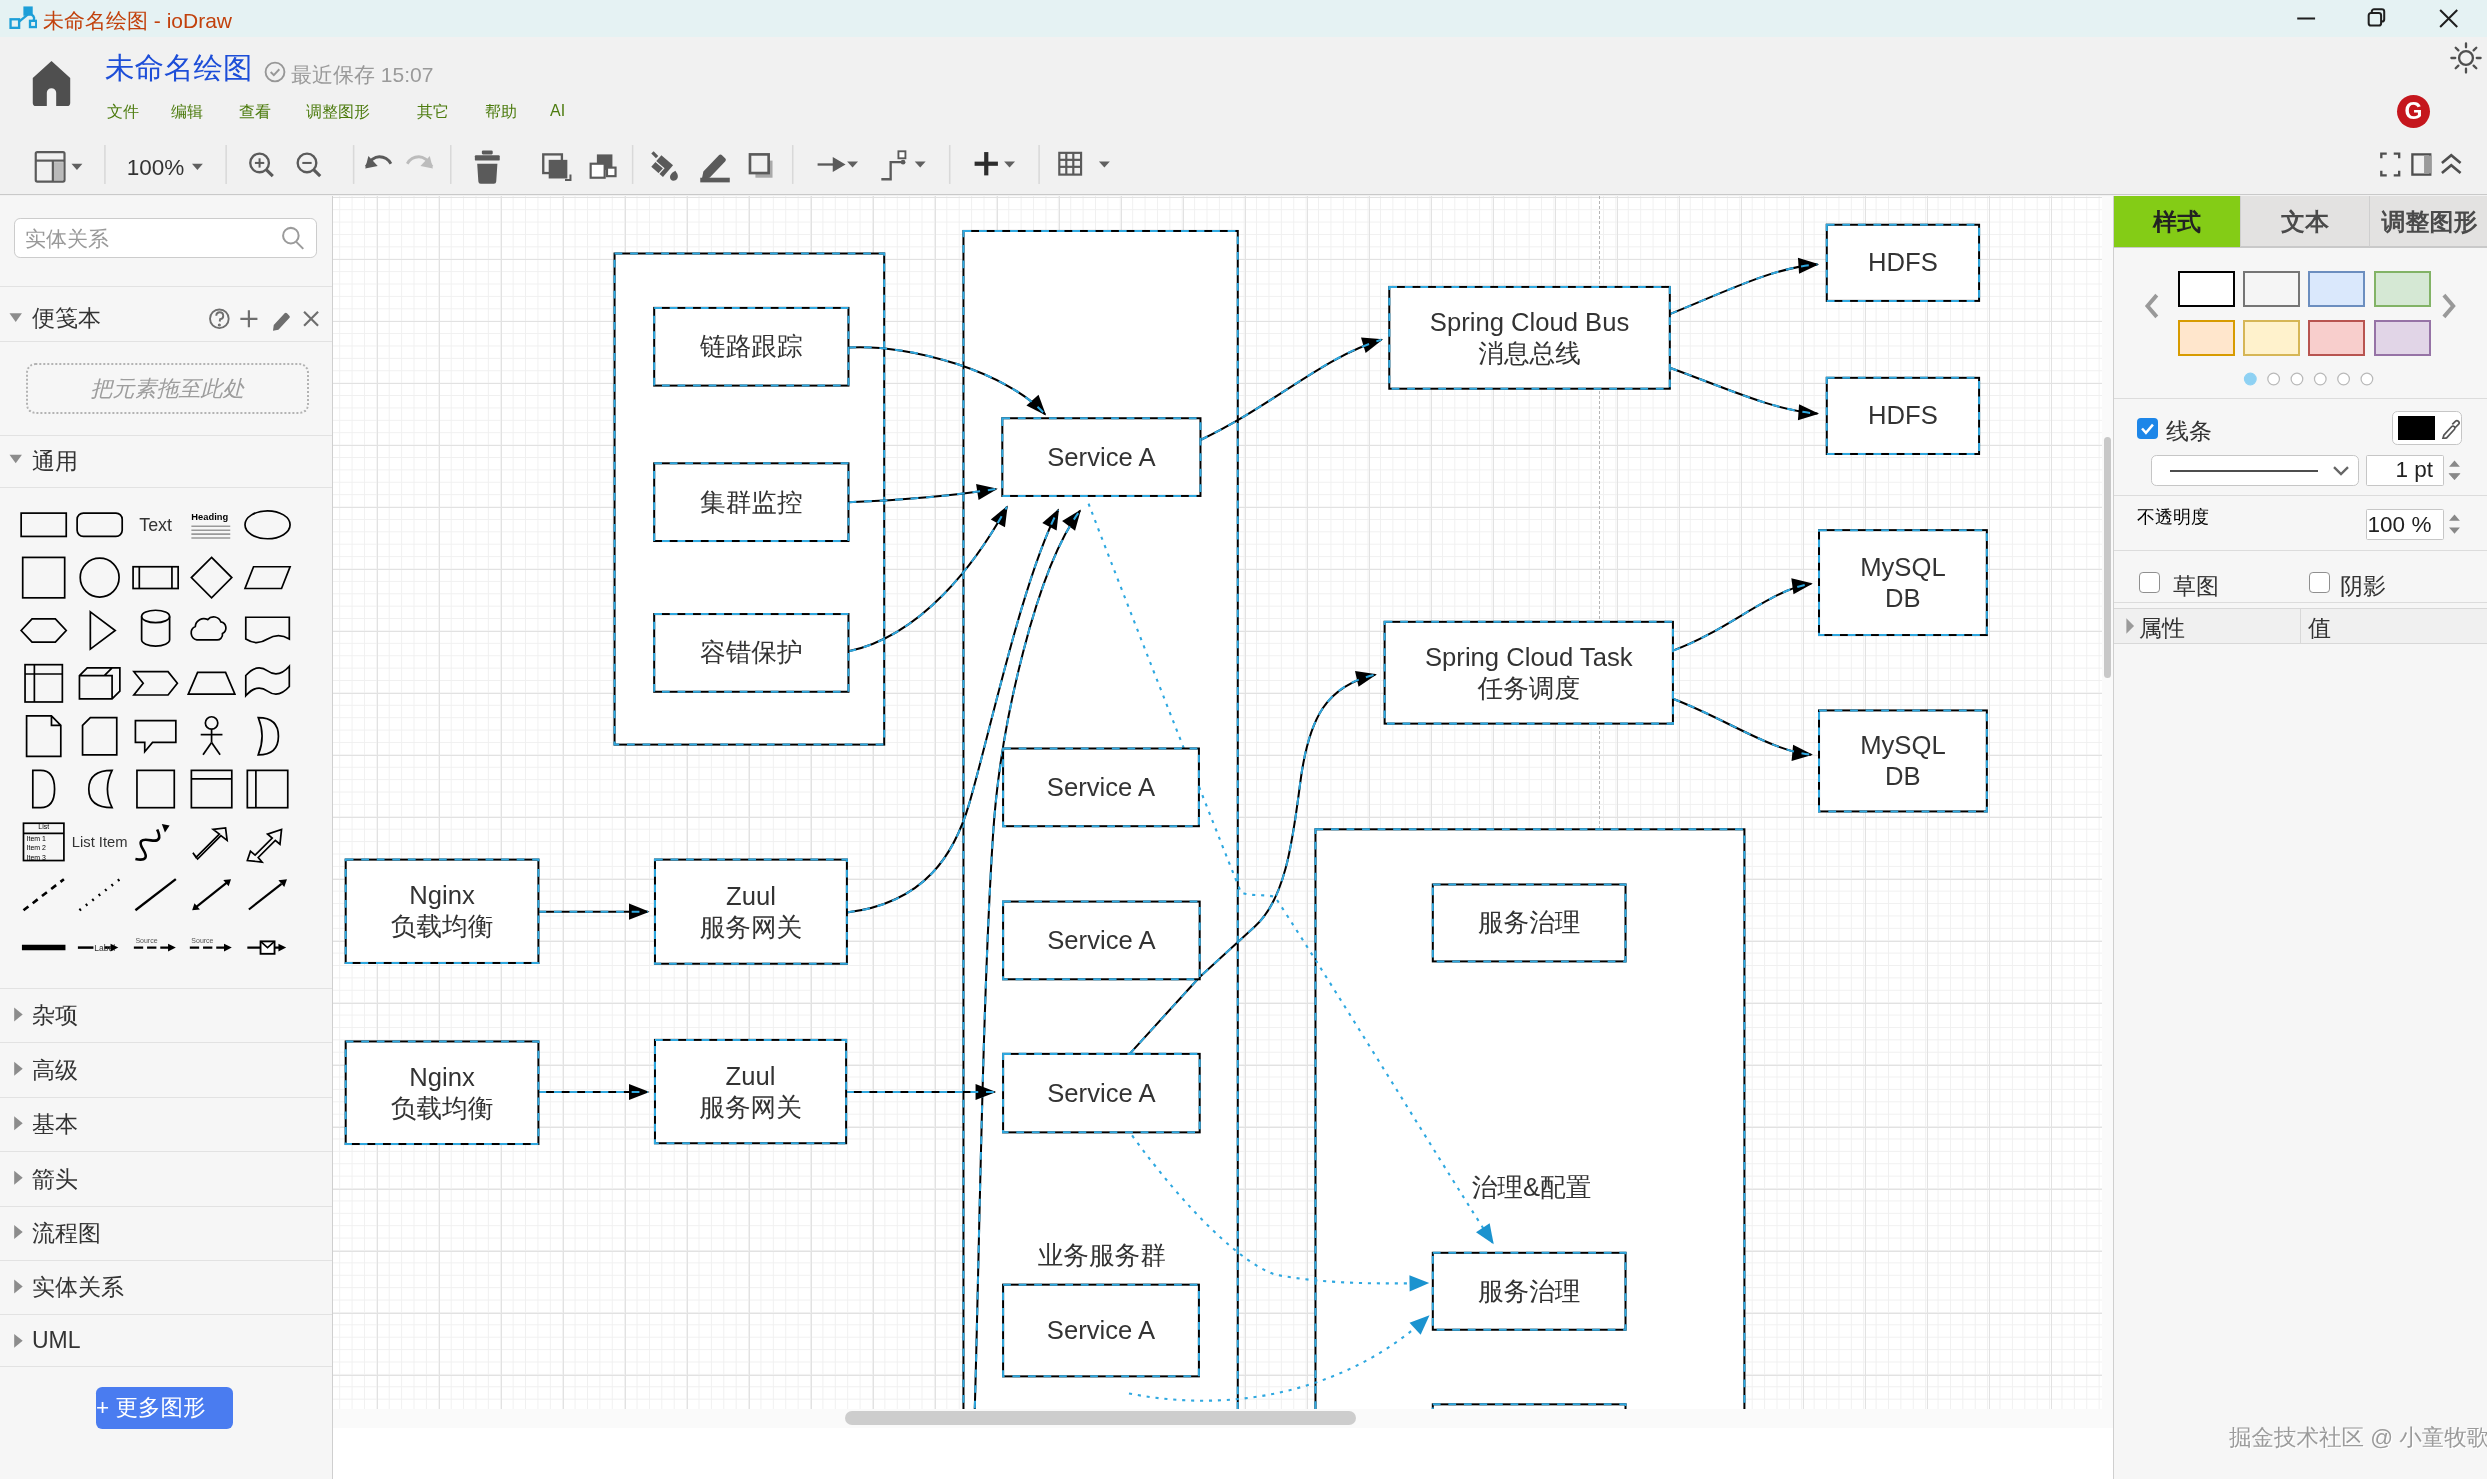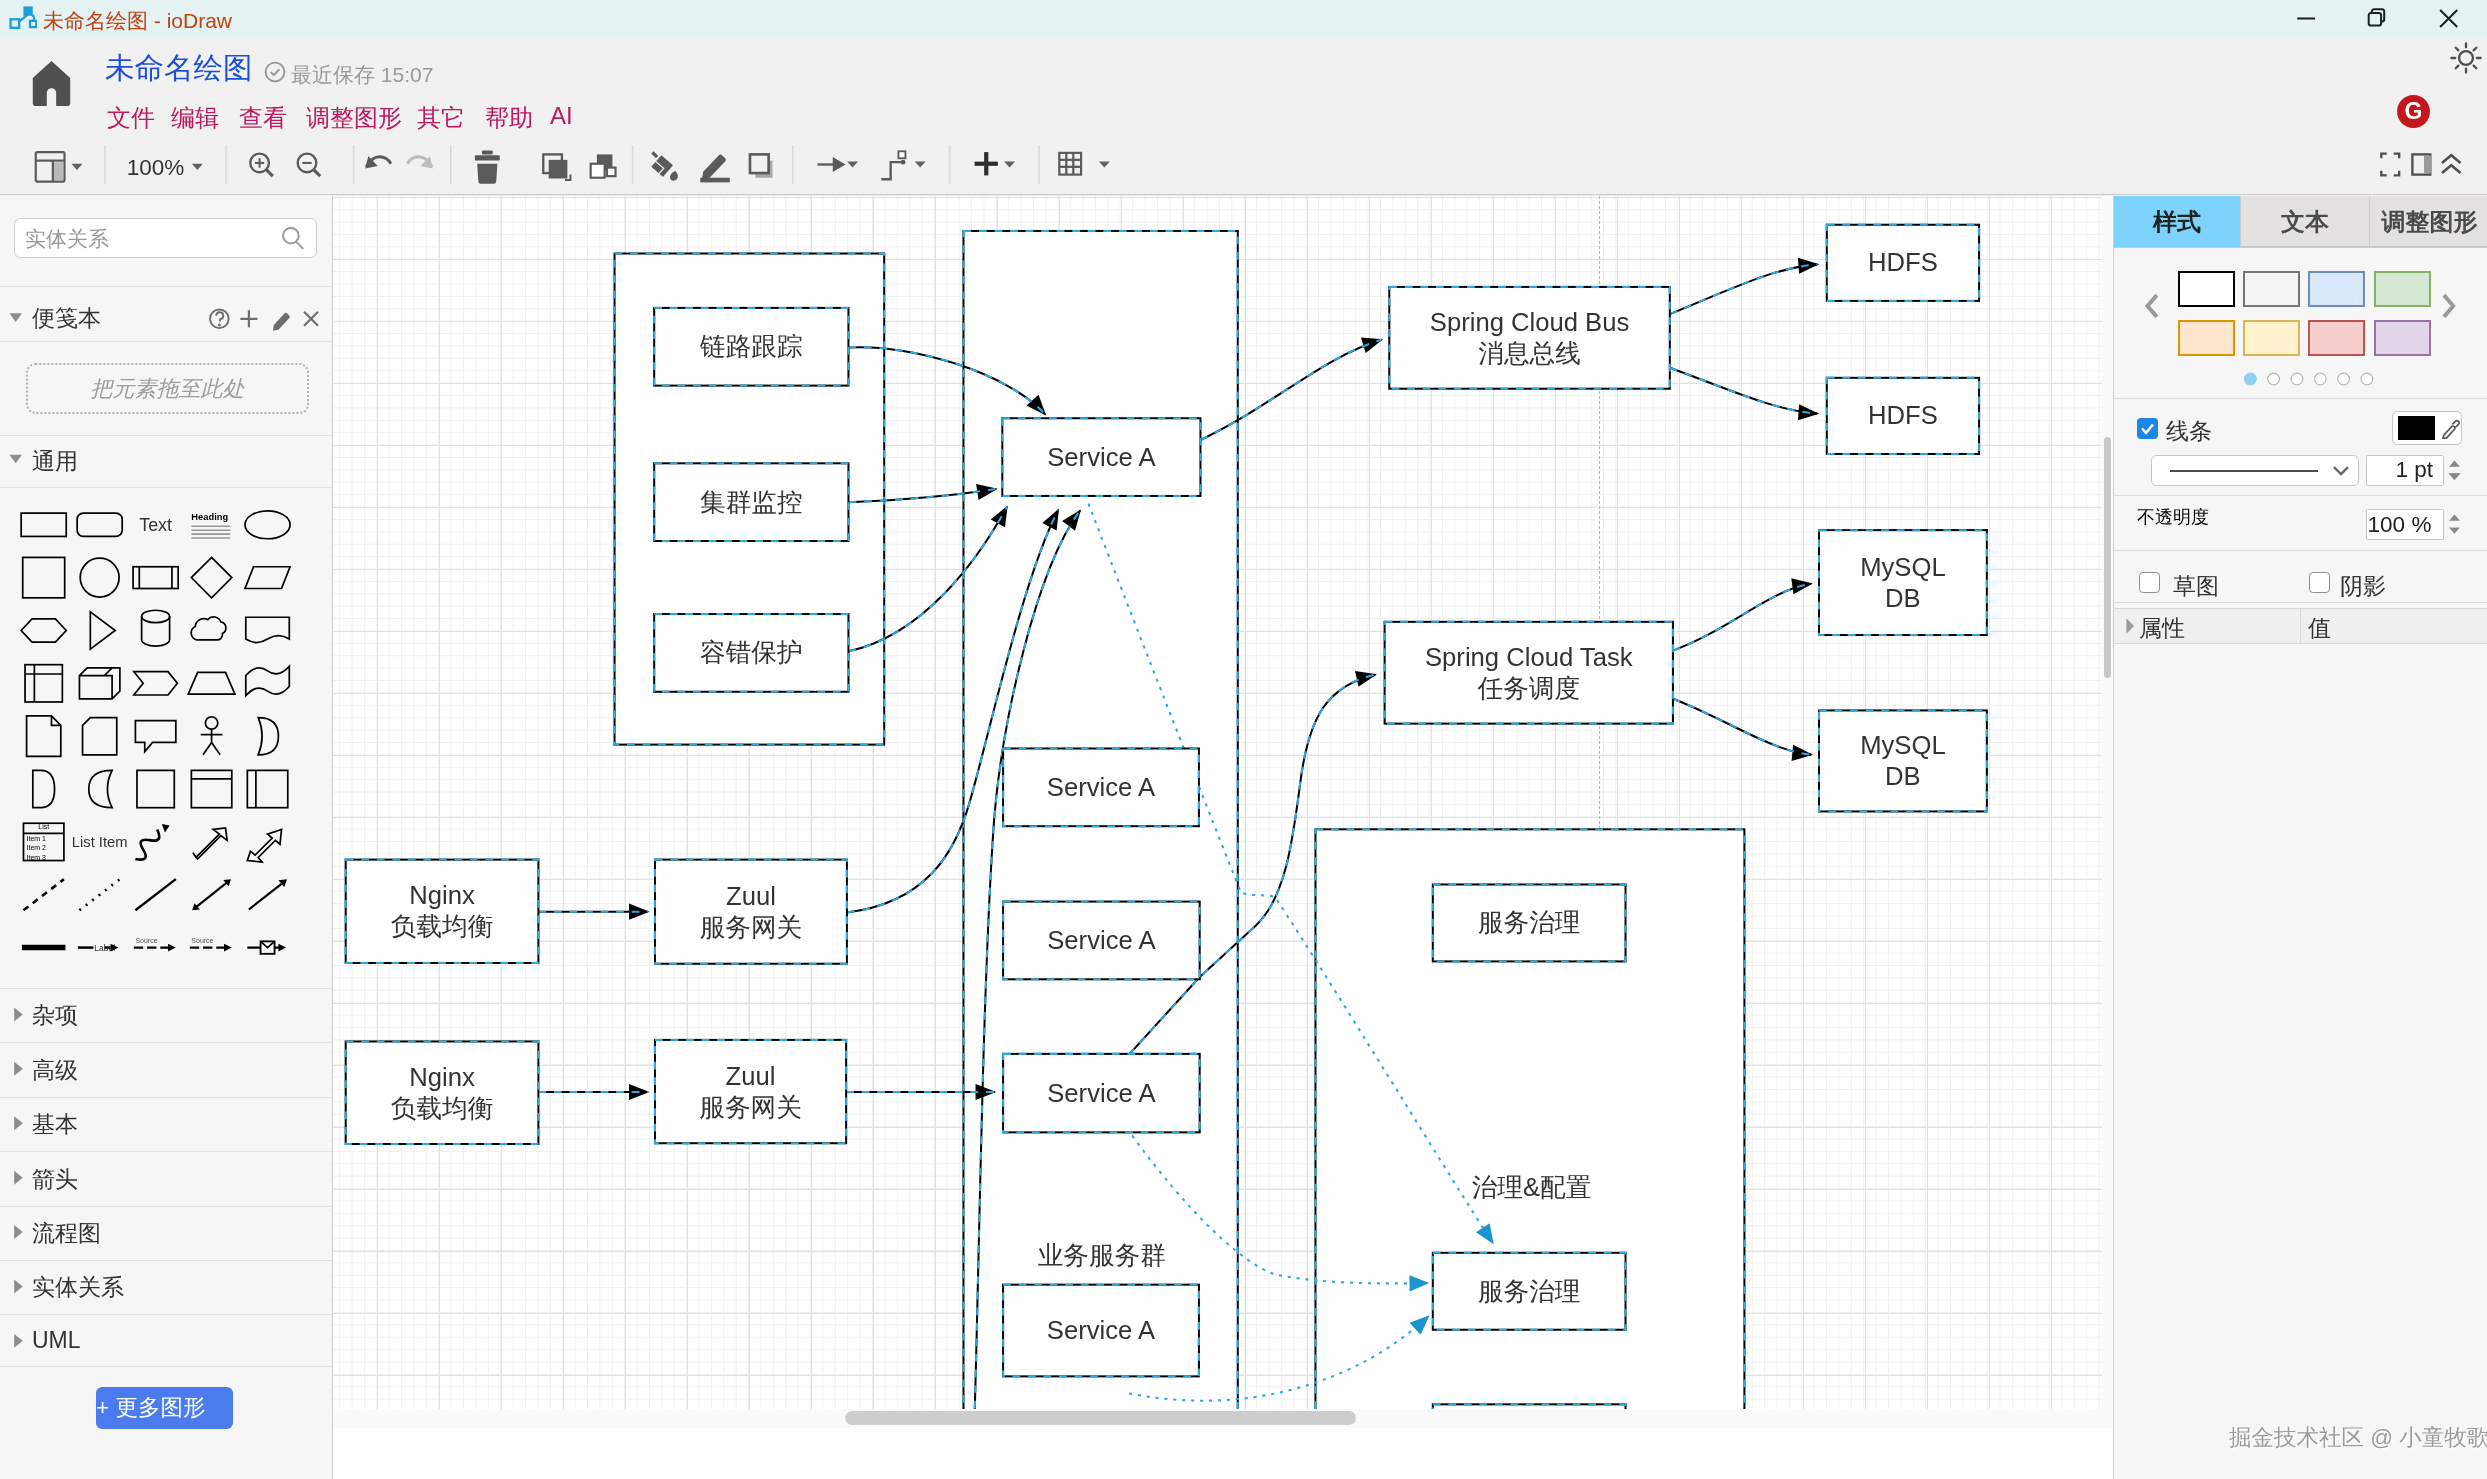--- a/index.html
+++ b/index.html
@@ -6,21 +6,21 @@
 html,body { width:2487px; height:1480px; overflow:hidden; font-family:"Liberation Sans",sans-serif; }
 body { position:relative; background:#f1f1f1; }
 .abs { position:absolute; }
 
 #titlebar { left:0; top:0; width:2487px; height:37px; background:#e5f2f3; }
 #titlebar .tt { left:43px; top:7px; font-size:21px; color:#c2410c; }
 
 #header { left:0; top:37px; width:2487px; height:98px; background:#f1f1f1; border-bottom:0.8px solid #d9d9d9; }
 #doctitle { left:105px; top:12.4px; font-size:29.5px; color:#1d4ed8; }
 #savedtxt { left:291px; top:24px; font-size:21px; color:#9a9a9a; }
-.menuitem { top:65px; font-size:24px; color:#be185d; position:absolute; }
+.menuitem { top:65px; font-size:16px; color:#4d7c0f; position:absolute; }
 
 #toolbar { left:0; top:134px; width:2487px; height:61px; background:#f1f1f1; border-bottom:0.8px solid #c9c9c9; }
 
 #sidebar { left:0; top:196px; width:333px; height:1284px; background:#f6f6f6; border-right:0.8px solid #cfcfcf; }
 .sdiv { position:absolute; left:0; width:332px; height:0.8px; background:#e2e2e2; }
 .sechead { position:absolute; left:0; width:332px; font-size:23px; color:#333; }
 #searchbox { position:absolute; left:14px; top:22px; width:303px; height:40px; background:#fff; border:0.8px solid #ccc; border-radius:6.2px; color:#999; font-size:21px; line-height:39px; padding-left:10px; }
 #dropzone { position:absolute; left:26px; top:167px; width:283px; height:51px; border:2.3px dotted #b3b3b3; border-radius:9.3px; color:#9d9d9d; font-size:22px; text-align:center; line-height:48px;font-style:italic; }
 #morebtn { position:absolute; left:96px; top:1191px; width:137px; height:42px; background:#4a7cf0; border-radius:6.2px; color:#fff; font-size:22.5px; text-align:left; line-height:42px; }
 
@@ -455,21 +455,21 @@
 <text x="1970" y="1539" font-size="33" fill="#333" text-anchor="middle">治理&amp;配置</text>
 </svg>
 <div class="abs" id="vscroll">
       <div id="vthumb"></div>
     </div>
   <div class="abs" id="hscroll">
       <div id="hthumb"></div>
     </div>
 </div>
 <div class="abs" id="rpanel">
-    <div class="rtab" style="left:0;width:126px;background:#7dd3fc;color:#222">样式</div>
+    <div class="rtab" style="left:0;width:126px;background:#84cc16;color:#222">样式</div>
 <div class="rtab" style="left:126px;width:129px;background:#e3e2e1;border-left:0.8px solid #cfcfcf;border-bottom:0.8px solid #c9c9c9">文本</div>
 <div class="rtab" style="left:255px;width:120px;background:#e3e2e1;border-left:0.8px solid #cfcfcf;border-bottom:0.8px solid #c9c9c9">调整图形</div>
 <div class="abs" style="left:0;top:51px;width:375px;height:0.8px;background:#c9c9c9;"></div>
 <div class="abs" style="left:126px;top:0px;width:0.8px;height:0.8px;"></div>
 <div class="swatch" style="left:64px;top:75px;background:#ffffff;border:2px solid #010101"></div>
 <div class="swatch" style="left:129px;top:75px;background:#f5f5f5;border:2px solid #757575"></div>
 <div class="swatch" style="left:194px;top:75px;background:#dae8fc;border:2px solid #6c8ebf"></div>
 <div class="swatch" style="left:260px;top:75px;background:#d5e8d4;border:2px solid #82b366"></div>
 <div class="swatch" style="left:64px;top:124px;background:#ffe6cc;border:2px solid #d79b00"></div>
 <div class="swatch" style="left:129px;top:124px;background:#fff2cc;border:2px solid #d6b656"></div>

